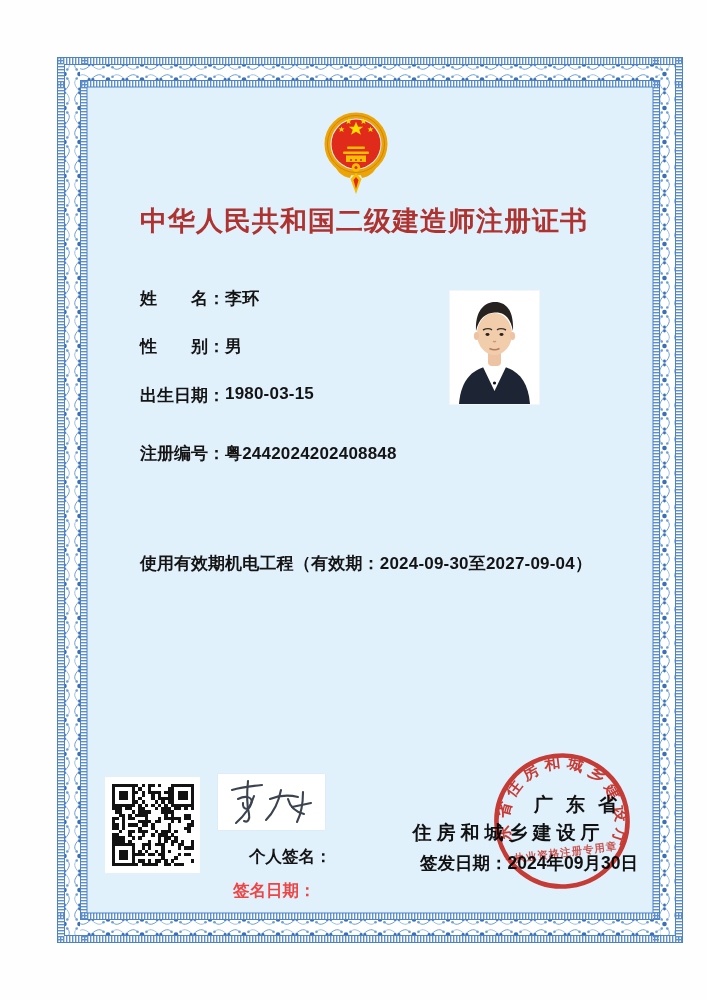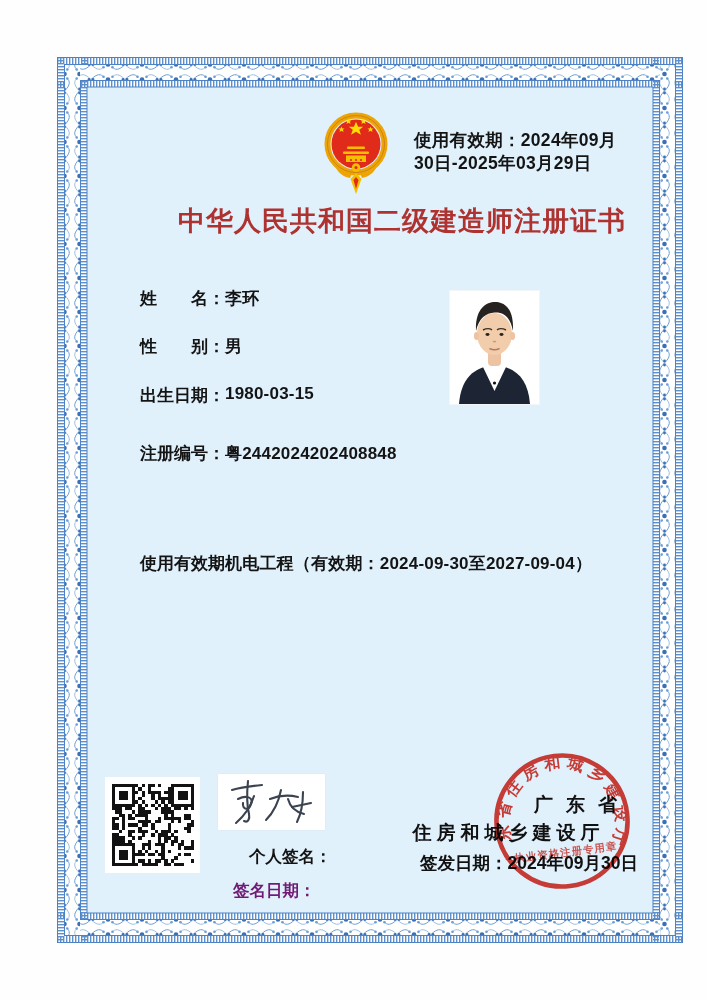--- a/index.html
+++ b/index.html
@@ -11,33 +11,33 @@
   
   .frame-svg{position:absolute;left:57px;top:57px;width:626px;height:886px;}
   
   .emblem{left:324px;top:107px;width:64px;height:90px;}
   .validity{
     left:414px;top:129px;width:232px;font-size:17.5px;font-weight:700;
     line-height:23px;color:#141414;letter-spacing:0.3px;
   }
   .title{
     left:88px;top:203px;width:552px;text-align:center;
-    font-size:27px;font-weight:700;color:#ae3330;letter-spacing:1px;margin-left:38px;
+    font-size:27px;font-weight:700;color:#ae3330;letter-spacing:1px;
   }
   .frow{left:140px;height:22px;font-size:17px;font-weight:700;color:#141414;white-space:nowrap;}
   .flabel{display:inline-block;width:68px;text-align:justify;text-align-last:justify;vertical-align:top;}
   .fcolon{display:inline-block;vertical-align:top;}
   .fvalue{display:inline-block;vertical-align:top;letter-spacing:0.2px;}
   .r0{top:287px;} .r1{top:335px;} .r2{top:384px;} .r3{top:442px;} .r4{top:499px;} .r5{top:552px;}
   .photo{left:450px;top:291px;width:89px;height:113px;background:#ffffff;box-shadow:0 0 0 1px #f2f6f9;}
   .qr{left:105px;top:777px;width:95px;height:96px;background:#ffffff;display:flex;align-items:center;justify-content:center;}
   .qr svg{width:82px;height:82px;}
   .sig-box{left:218px;top:774px;width:107px;height:56px;background:#ffffff;box-shadow:0 0 1px #c9d6e0;}
   .sign-label{left:233px;top:846px;font-size:16.5px;font-weight:700;color:#141414;margin-left:16px;}
-  .sign-date-label{left:233px;top:880px;font-size:16.5px;font-weight:700;color:#701a75;}
+  .sign-date-label{left:233px;top:880px;font-size:16.5px;font-weight:700;color:#ef4444;}
   .issuer-province{
     left:430px;top:792px;width:200px;text-align:right;font-size:19px;font-weight:700;
     color:#111;letter-spacing:13px;padding-left:13px;box-sizing:border-box;
   }
   .issuer-dept{
     left:378px;top:820px;width:256px;text-align:center;font-size:19px;font-weight:700;
     color:#111;letter-spacing:5px;padding-left:5px;box-sizing:border-box;
   }
   .issue-date{left:413px;top:851px;width:232px;text-align:center;font-size:17.5px;font-weight:700;color:#111;}
   .seal{
@@ -129,24 +129,20 @@
     <circle cx="32" cy="53" r="1.1" fill="#e02b1a"></circle>
     <circle cx="37" cy="53" r="1.1" fill="#e02b1a"></circle>
     <circle cx="32" cy="60.5" r="4.2" fill="#f6be00"></circle>
     <circle cx="32" cy="60.5" r="1.5" fill="#e02b1a"></circle>
     <path d="M10,55 C15,63 22,66 28,66.5 L26,71 C18,70 11,63 10,55 Z" fill="#eda505"></path>
     <path d="M54,55 C49,63 42,66 36,66.5 L38,71 C46,70 53,63 54,55 Z" fill="#eda505"></path>
     <path d="M32,66 L26.5,72 L32,87 L37.5,72 Z" fill="#f6be00"></path>
     <path d="M32,70 L29.5,73 L32,82 L34.5,73 Z" fill="#e02b1a"></path>
   </svg>
 
-  <div class="abs validity">
-    <div>使用有效期：2024年09月</div>
-    <div>30日-2025年03月29日</div>
-  </div>
 
   <div class="abs title">中华人民共和国二级建造师注册证书</div>
 
   <div class="abs frow r0">
     <span class="flabel">姓名</span><span class="fcolon">：</span><span class="fvalue">李环</span>
   </div>
   <div class="abs frow r1">
     <span class="flabel">性别</span><span class="fcolon">：</span><span class="fvalue">男</span>
   </div>
   <div class="abs frow r2">

